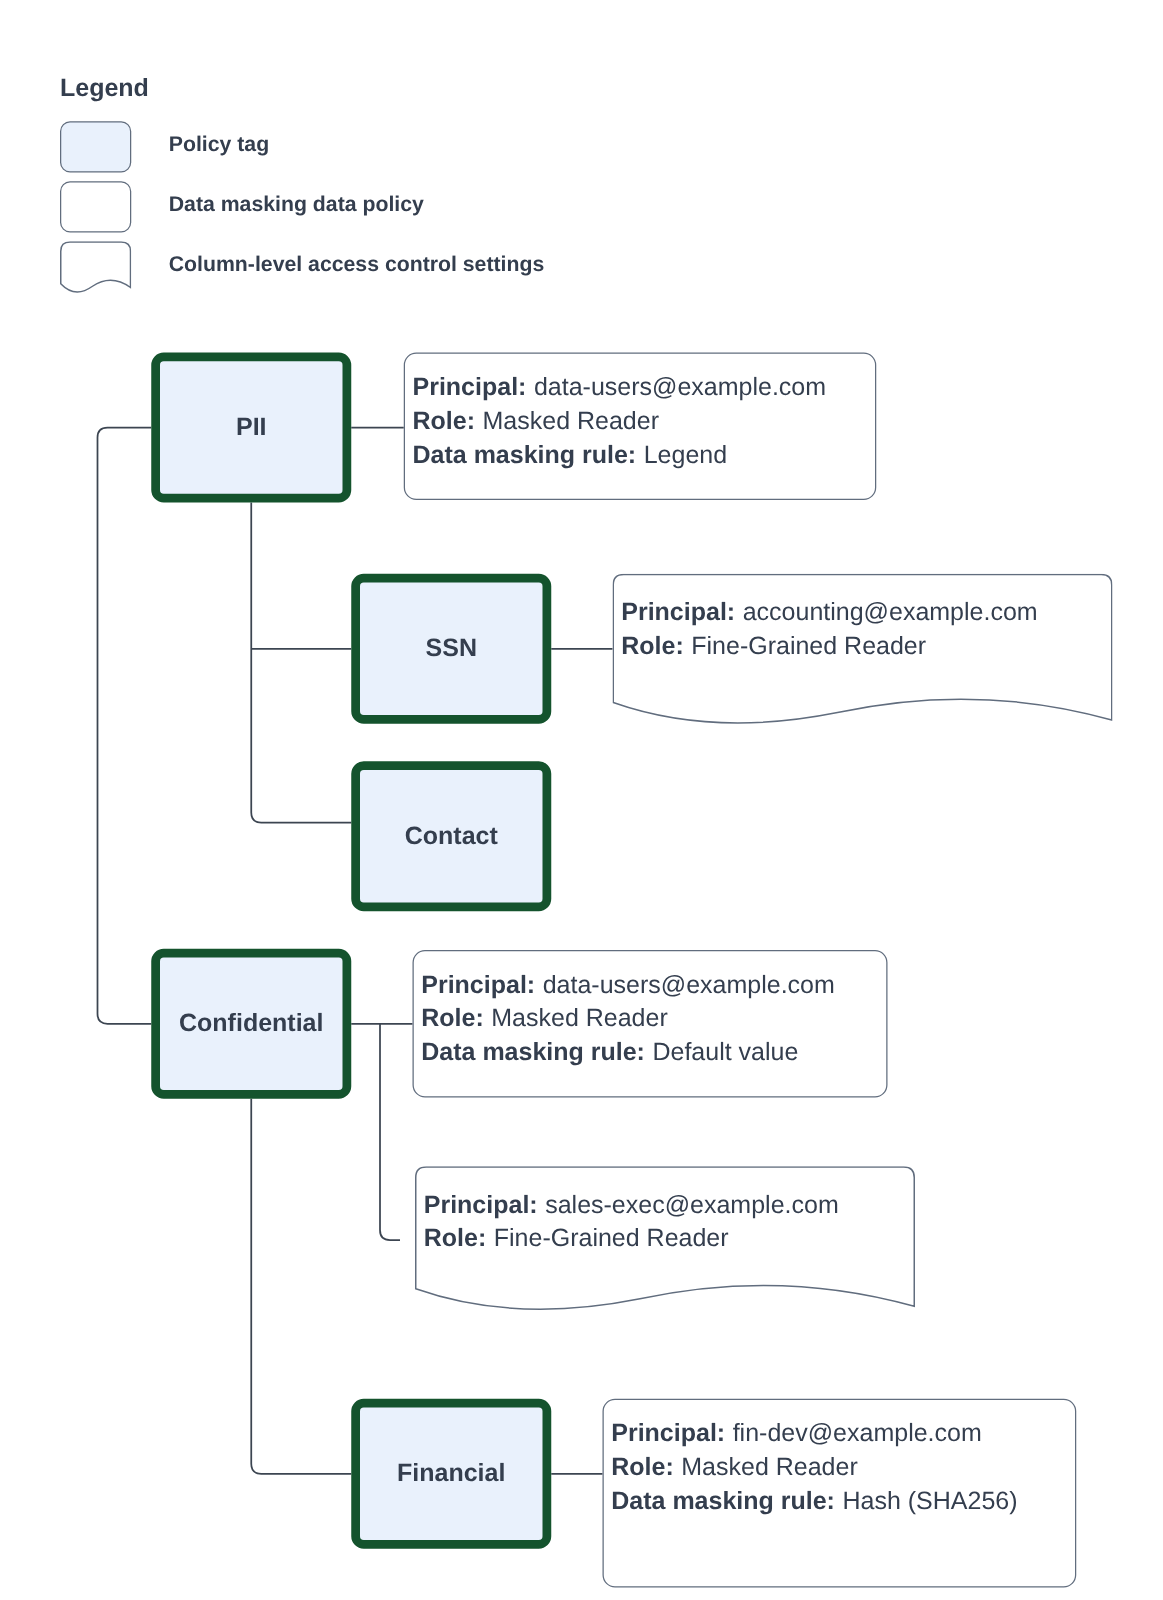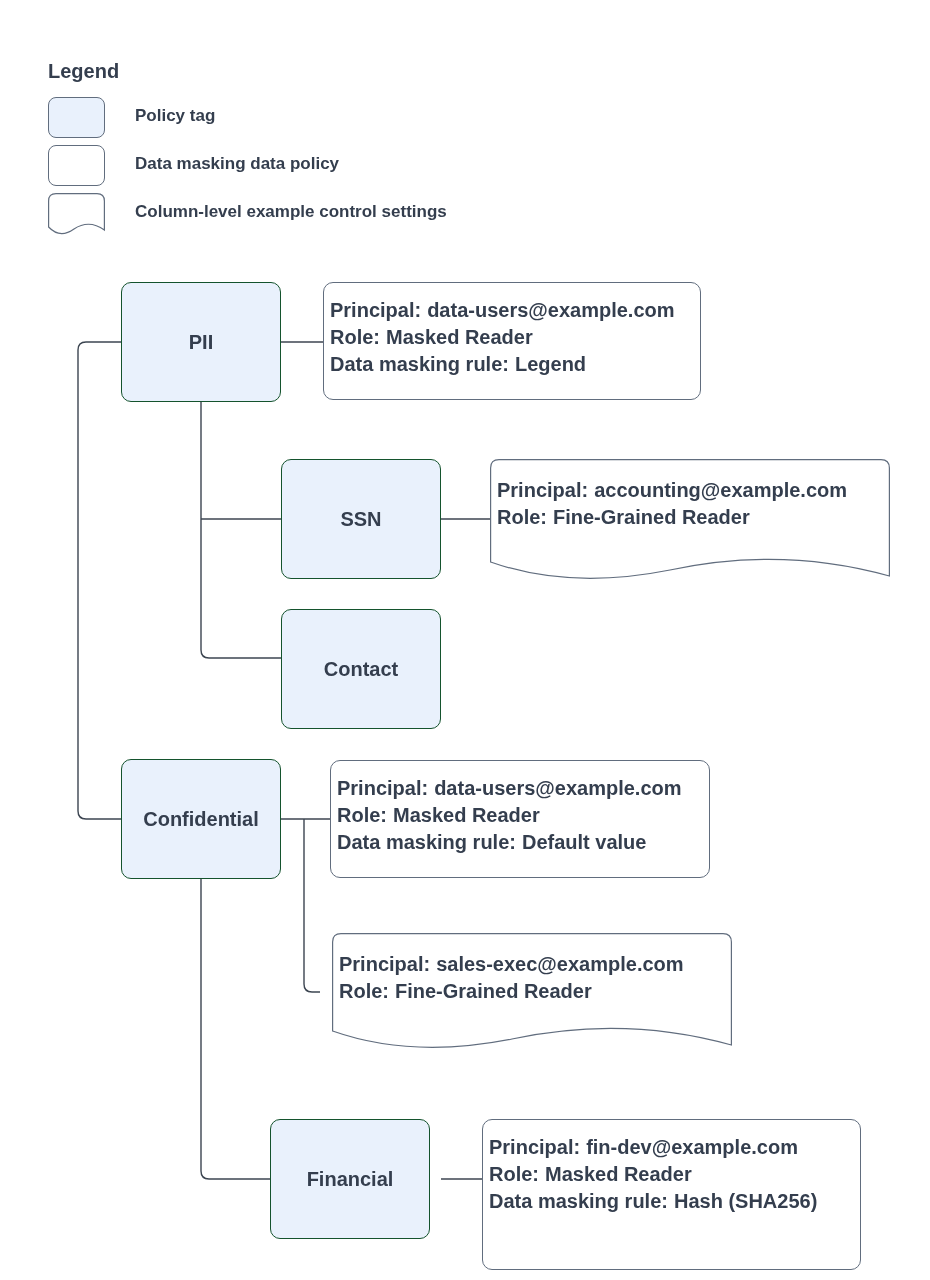--- a/index.html
+++ b/index.html
@@ -7,33 +7,33 @@
     position:relative;width:930px;height:1280px;background:#ffffff;
     font-family:"Liberation Sans","DejaVu Sans",sans-serif;
     color:#343e4e;overflow:hidden;
   }
   .connectors{position:absolute;left:0;top:0;width:930px;height:1280px;}
   .connectors path{fill:none;stroke:#3c4551;stroke-width:1.4px;}
 
   
   .node{
     position:absolute;width:160px;height:120px;border-radius:10px;
-    background:#e9f1fc;border:1px solid #14532d;
+    background:#e9f1fc;border:7px solid #14532d;
     display:flex;align-items:center;justify-content:center;
     font-weight:bold;font-size:20px;box-sizing:border-box;
   }
   
   .policy{
     position:absolute;border-radius:10px;background:#ffffff;border:1px solid #616d7e;
     box-sizing:border-box;display:flex;flex-direction:column;justify-content:flex-start;
     padding:14px 4px 0 6px;font-size:20px;line-height:27px;
   }
   .policy .pline,.wavy .pline{white-space:nowrap;}
   .pline b{font-weight:bold;}
-  .pline .val{margin-left:0.30em;font-weight:bold;}
+  .pline .val{margin-left:0.30em;}
 
   
   .wavy{position:absolute;}
   .wavy svg{position:absolute;left:0;top:0;display:block;}
   .wavy svg path{fill:#ffffff;stroke:#616d7e;stroke-width:1.2px;}
   .wavy .wtext{
     position:absolute;left:0;top:0;right:0;
     padding:18px 20px 0 7px;font-size:20px;line-height:27px;
   }
 
@@ -73,35 +73,35 @@
   <div class="legend-label" style="top:106px">Policy tag</div>
 
   <div class="swatch" style="top:145px"></div>
   <div class="legend-label" style="top:154px">Data masking data policy</div>
 
   <div class="legend-wavy" style="top:193px">
     <svg width="57" height="48" viewBox="0 0 57 48">
       <path d="M 8,0.6 L 49,0.6 Q 56.4,0.6 56.4,8 L 56.4,37 Q 41,26 26,36 Q 12,46 0.6,34 L 0.6,8 Q 0.6,0.6 8,0.6 Z"></path>
     </svg>
   </div>
-  <div class="legend-label" style="top:202px">Column-level example control settings</div>
+  <div class="legend-label" style="top:202px">Column-level access control settings</div>
 
   <div class="node" style="left:121px;top:282px">
     <span>PII</span>
   </div>
   <div class="node" style="left:281px;top:459px">
     <span>SSN</span>
   </div>
   <div class="node" style="left:281px;top:609px">
     <span>Contact</span>
   </div>
   <div class="node" style="left:121px;top:759px">
     <span>Confidential</span>
   </div>
-  <div class="node" style="left:270px;top:1119px">
+  <div class="node" style="left:281px;top:1119px">
     <span>Financial</span>
   </div>
 
   <div class="policy" style="left:323px;top:282px;width:378px;height:118px">
     <div class="pline"><b>Principal:</b><span class="val">data-users@example.com</span></div>
     <div class="pline"><b>Role:</b><span class="val">Masked Reader</span></div>
     <div class="pline"><b>Data masking rule:</b><span class="val">Legend</span></div>
   </div>
 
   <div class="policy" style="left:330px;top:760px;width:380px;height:118px">

